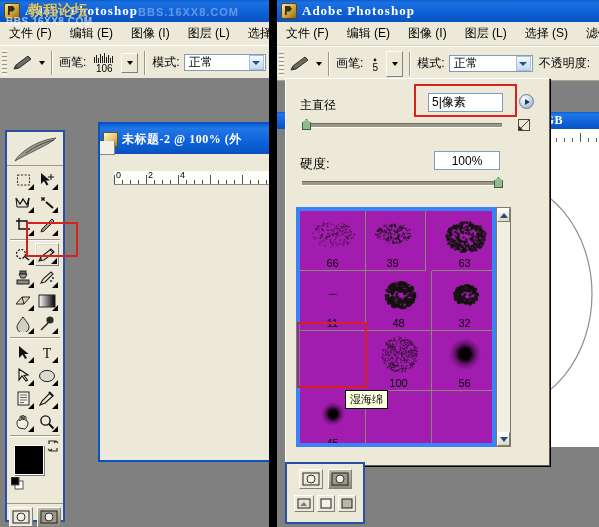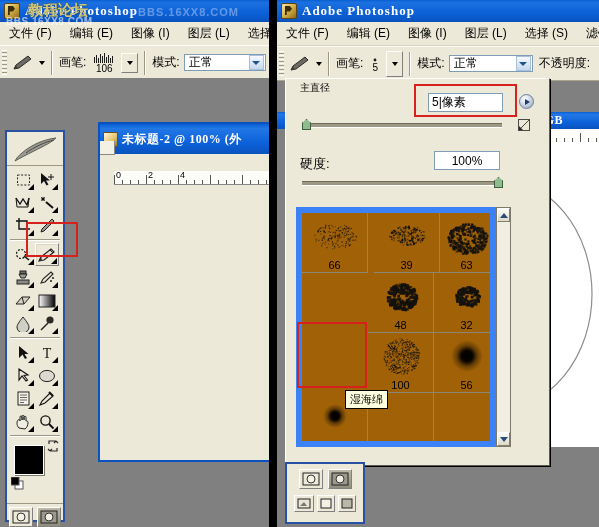--- a/index.html
+++ b/index.html
@@ -116,21 +116,21 @@
     display:flex;align-items:center;padding-left:3px;
     font-size:12px;box-sizing:border-box;
   }
   .circbtn{
     width:15px;height:15px;border-radius:50%;
     background:radial-gradient(circle at 35% 30%,#fff 0%,#cfd9e8 45%,#8fa4c0 100%);
     border:1px solid #6d7f99;box-sizing:border-box;
     display:flex;align-items:center;justify-content:center;
   }
   .circbtn .pl{width:0;height:0;border-top:3px solid transparent;border-bottom:3px solid transparent;border-left:5px solid #20386b;margin-left:2px;}
-  .gridbox{background:#a16207;border:6px solid #3b82f6;box-sizing:border-box;position:relative;overflow:hidden;}
+  .gridbox{background:#a21caf;border:4px solid #3b82f6;box-sizing:border-box;position:relative;overflow:hidden;}
   .bcell{
     position:absolute;box-sizing:border-box;
     border-right:1px solid #8a8678;border-bottom:1px solid #8a8678;
     display:flex;flex-direction:column;align-items:center;justify-content:flex-end;
     padding-bottom:1px;
   }
   .bcell .bnum{font-size:11px;line-height:12px;color:#000;font-family:"Liberation Sans",sans-serif;}
   .bcell .bimg{flex:1;width:100%;display:flex;align-items:center;justify-content:center;}
   .tooltip{
     background:#ffffe1;border:1px solid #000;
@@ -576,21 +576,21 @@
       </div>
     <div class="abs" style="left:247px;top:30px;width:83px;height:305px;background:#fff;overflow:hidden;">
       <svg width="83" height="305" viewBox="0 0 83 305" style="position:absolute;left:0;top:0;">
         <ellipse cx="-20" cy="152" rx="96" ry="116" fill="none" stroke="#8d8d8d" stroke-width="1.2"></ellipse>
       </svg>
     </div>
   </div>
 
   <div class="abs picker" style="left:8px;top:78px;width:265px;height:388px;">
 
-    <div class="abs" style="left:14px;top:2px;font-size:10px;font-family:Liberation Mono, monospace;">主直径</div>
+    <div class="abs" style="left:14px;top:18px;font-size:12px;font-family:Liberation Mono, monospace;">主直径</div>
     <div class="abs field" style="left:142px;top:14px;width:75px;height:19px;">
       <span>5|像素</span>
     </div>
     <div class="abs circbtn" style="left:233px;top:15px;">
       <span class="pl"></span>
     </div>
     <div class="abs" style="left:232px;top:40px;">
       <svg width="12" height="12" viewBox="0 0 12 12">
           <rect x="0.5" y="0.5" width="11" height="11" fill="#ece9d8" stroke="#4a4a44"></rect>
           <path d="M1 11 L11 1" stroke="#4a4a44"></path>
@@ -763,21 +763,21 @@
               <rect x="45.34695229844973" y="15.83480749129131" width="1.2" height="1.2" fill="#14120e" opacity="0.5280452674897119"></rect>
               <rect x="33.36319505252877" y="30.119360848092477" width="1.2" height="1.2" fill="#14120e" opacity="0.49684927983539096"></rect>
               <rect x="13.780531321439929" y="11.434772554123505" width="1.2" height="1.2" fill="#14120e" opacity="0.514264403292181"></rect>
               <rect x="11.561349286553497" y="13.957946870986639" width="1.2" height="1.2" fill="#14120e" opacity="0.8302906378600823"></rect>
               <rect x="8.285299527001118" y="18.691647571971643" width="1.2" height="1.2" fill="#14120e" opacity="0.4949279835390946"></rect>
               <rect x="36.64894559463977" y="12.41624661960286" width="1.2" height="1.2" fill="#14120e" opacity="0.3581764403292181"></rect>
             </svg>
           </div>
           <div class="bnum">66</div>
         </div>
-        <div class="bcell" style="left: 72px; top: 0px; width: 66px; height: 60px;">
+        <div class="bcell" style="left: 60px; top: 0px; width: 66px; height: 60px;">
           <div class="bimg">
             <svg width="58" height="40" viewBox="0 0 58 40">
               <rect x="35.23270242812232" y="12.879955220114713" width="1.4" height="1.4" fill="#14120e" opacity="0.7627494855967079"></rect>
               <rect x="13.186482458714709" y="22.816970247469463" width="1.4" height="1.4" fill="#14120e" opacity="0.7403497942386832"></rect>
               <rect x="34.4804695650019" y="28.156942643143573" width="1.4" height="1.4" fill="#14120e" opacity="0.5832278806584362"></rect>
               <rect x="23.55884712532972" y="18.071360598282205" width="1.4" height="1.4" fill="#14120e" opacity="0.5413837448559671"></rect>
               <rect x="40.94603509706337" y="14.010845202483276" width="1.4" height="1.4" fill="#14120e" opacity="0.8648173868312756"></rect>
               <rect x="24.86741408441962" y="15.702864092178144" width="1.4" height="1.4" fill="#14120e" opacity="0.6035288065843621"></rect>
               <rect x="29.324759672885037" y="28.394771578866706" width="1.4" height="1.4" fill="#14120e" opacity="0.6075180041152264"></rect>
               <rect x="39.40035582797151" y="22.37150737149836" width="1.4" height="1.4" fill="#14120e" opacity="0.5267849794238684"></rect>
@@ -1256,20 +1256,28 @@
               <rect x="40.128000337255585" y="19.700397642408547" width="2.2" height="2.2" fill="#14120e" opacity="0.6166608796296297"></rect>
               <rect x="41.039985988933985" y="23.018096110999732" width="2.2" height="2.2" fill="#14120e" opacity="0.8387500000000001"></rect>
               <rect x="20.641111182520326" y="30.407282627482537" width="2.2" height="2.2" fill="#14120e" opacity="0.8597974537037038"></rect>
               <rect x="14.581724089131335" y="32.22943881126649" width="2.2" height="2.2" fill="#14120e" opacity="0.8673032407407408"></rect>
               <rect x="13.554713672790243" y="20.76016879776752" width="2.2" height="2.2" fill="#14120e" opacity="0.5987673611111112"></rect>
               <rect x="34.96082416800406" y="31.394717809857696" width="2.2" height="2.2" fill="#14120e" opacity="0.6916898148148148"></rect>
               <rect x="32.957966813521224" y="7.4101514176358165" width="2.2" height="2.2" fill="#14120e" opacity="0.8835706018518519"></rect>
             </svg>
           </div>
           <div class="bnum">63</div>
+        </div>
+        <div class="bcell" style="left: 0px; top: 60px; width: 66px; height: 60px;">
+          <div class="bimg">
+            <svg width="58" height="40" viewBox="0 0 58 40">
+              <path d="M24 21 Q29 18.6 34 21 Q29 20.2 24 21 Z" fill="#14120e"></path>
+            </svg>
+          </div>
+          <div class="bnum">11</div>
         </div>
         <div class="bcell" style="left: 66px; top: 60px; width: 66px; height: 60px;">
           <div class="bimg">
             <svg width="58" height="40" viewBox="0 0 58 40">
               <rect x="30.079076136817722" y="24.40864267265894" width="2.6" height="2.6" fill="#14120e" opacity="0.8267969821673525"></rect>
               <rect x="34.00532544010444" y="8.62209265262261" width="2.6" height="2.6" fill="#14120e" opacity="0.8294564471879287"></rect>
               <rect x="22.73088619766047" y="12.752755787274905" width="2.6" height="2.6" fill="#14120e" opacity="0.7756344307270233"></rect>
               <rect x="37.53905408268754" y="30.345456914863664" width="2.6" height="2.6" fill="#14120e" opacity="0.8319975994513031"></rect>
               <rect x="28.28163834319132" y="13.161421950591738" width="2.6" height="2.6" fill="#14120e" opacity="0.7652126200274348"></rect>
               <rect x="33.19092614332715" y="11.964955853611015" width="2.6" height="2.6" fill="#14120e" opacity="0.7419461591220851"></rect>

